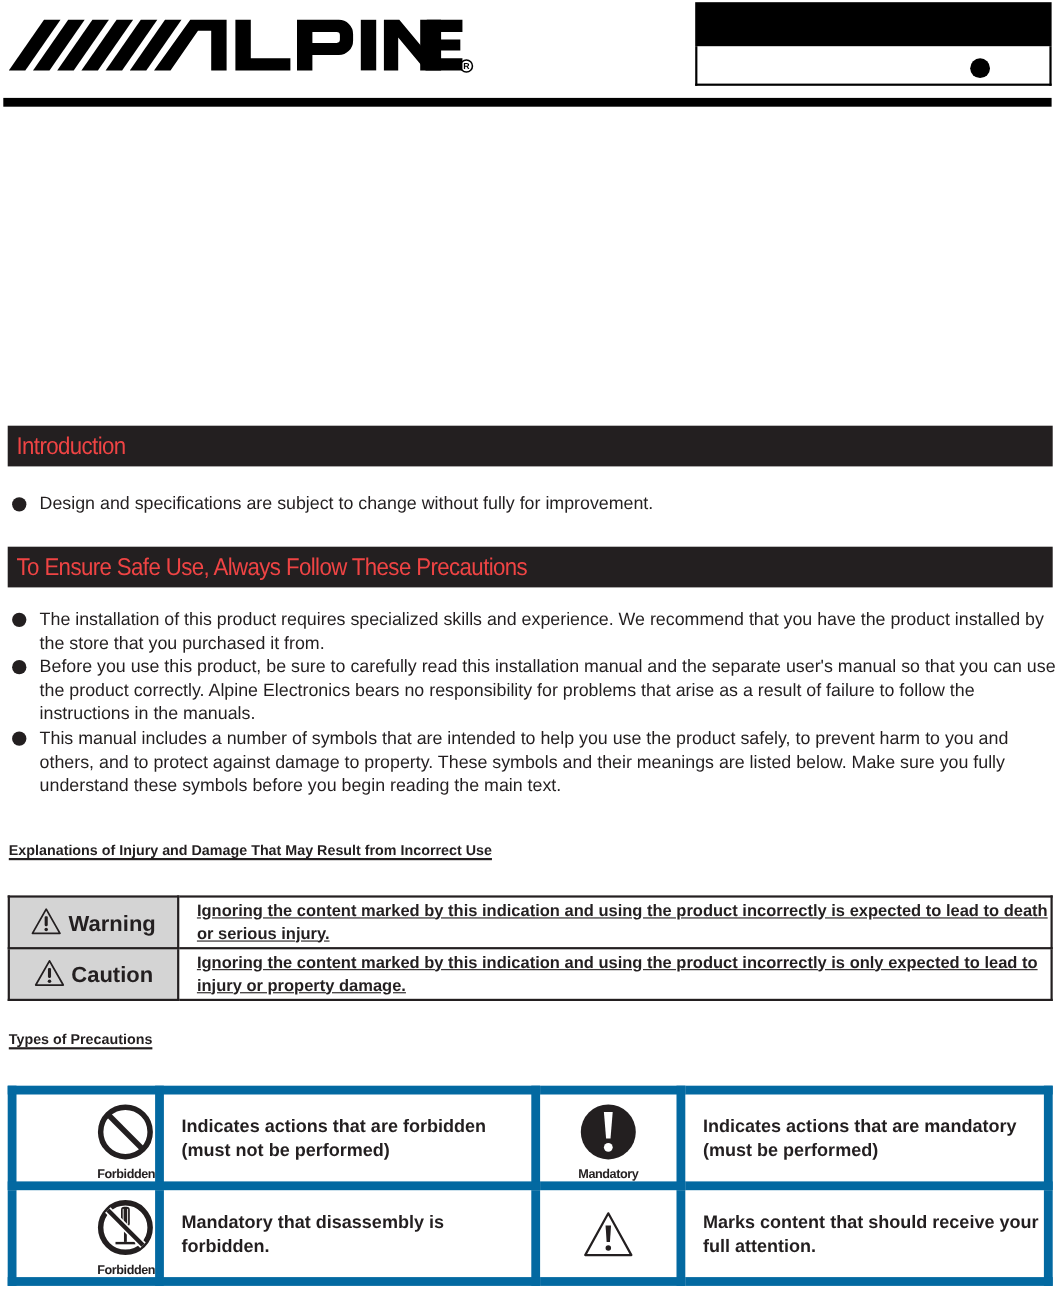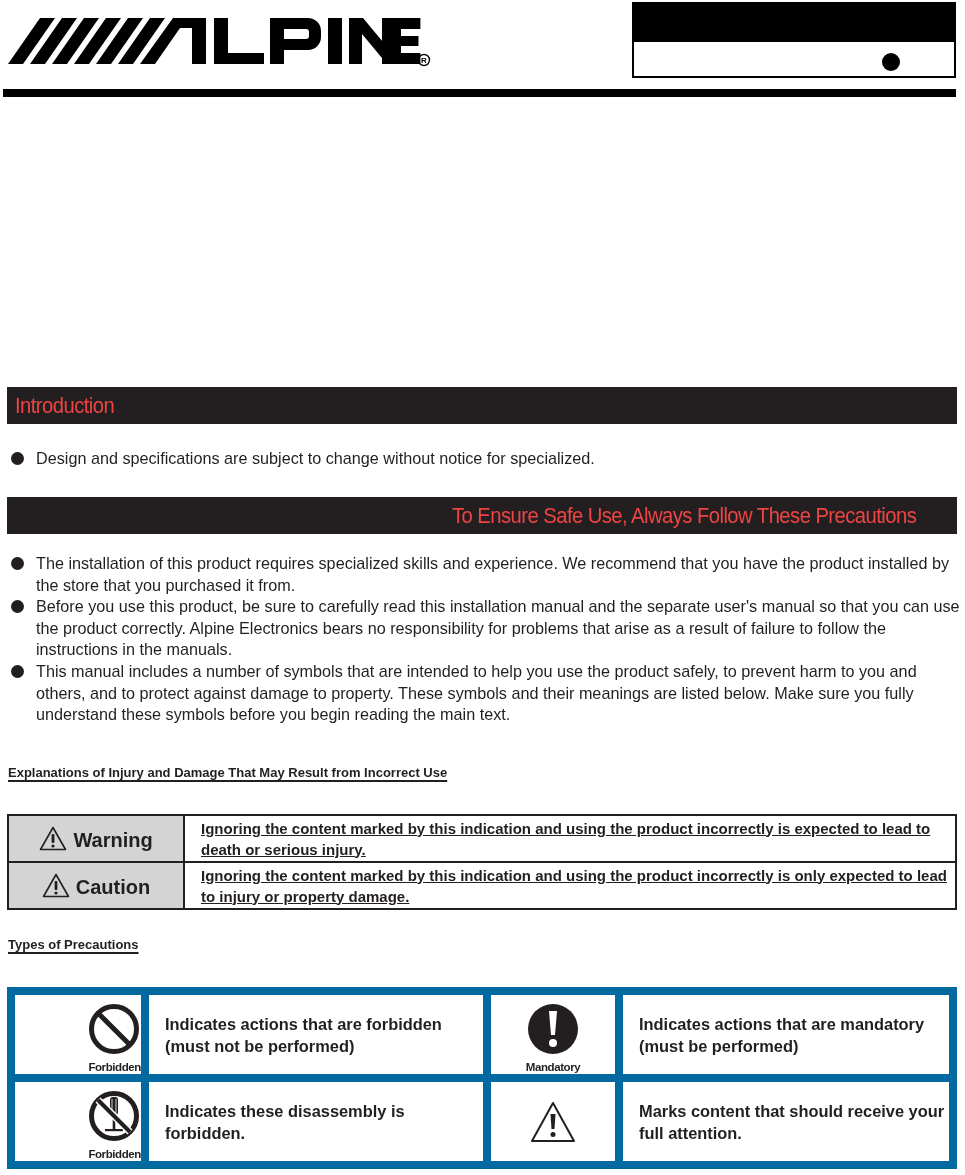--- a/index.html
+++ b/index.html
@@ -13,38 +13,38 @@
   .model-box .bottom { height: 36px; border: 2px solid #000; border-top: none; position: relative; }
   .model-box .dot { position: absolute; left: 248px; top: 11px; width: 18px; height: 18px; border-radius: 50%; background: #000; }
   .rule { position: absolute; left: 3px; top: 89px; width: 953px; height: 8px; background: #000; }
 
   
   .section-bar { position: absolute; left: 7px; width: 950px; height: 37px; background: #231f20; color: #ef4444;
     font-family: "Liberation Sans", sans-serif; font-size: 22px; letter-spacing: -0.6px;
     padding-left: 8px; line-height: 38px; transform-origin: left; }
   .section-bar span { display: inline-block; transform: scaleX(0.92); transform-origin: left; }
   #bar-intro { top: 387px; }
-  #bar-safe { top: 497px; text-align: right; }
+  #bar-safe { top: 497px; }
 
   .bullet-list { position: absolute; left: 10px; width: 950px; font-size: 16.2px; line-height: 21.6px; }
   .bullet { display: flex; }
   .bullet .dot { flex: 0 0 26px; position: relative; }
   .bullet .dot::before { content: ""; position: absolute; left: 1px; top: 4px; width: 13px; height: 13px; border-radius: 50%; background: #231f20; }
   .bullet .txt { flex: 1; }
   #intro-list { top: 448px; }
   #safe-list { top: 553px; }
 
   .subhead { position: absolute; left: 8px; font-weight: bold; font-size: 13px; text-decoration: underline; text-underline-offset: 3px; text-decoration-thickness: 2px; }
   #sub-expl { top: 765px; }
   #sub-types { top: 937px; }
 
   
   .wc-table { position: absolute; left: 7px; top: 814px; width: 950px; border: 2px solid #231f20; border-collapse: collapse; }
   .wc-table td { border: 2px solid #231f20; vertical-align: middle; }
-  .wc-table .label { width: 176px; background: #d4d4d4; height: 47px; font-weight: bold; font-size: 20px; text-align: center; white-space: nowrap; }
+  .wc-table .label { width: 154px; background: #d4d4d4; height: 47px; font-weight: bold; font-size: 20px; text-align: center; white-space: nowrap; }
   .wc-table .label svg { vertical-align: -4px; margin-right: 6px; }
   .wc-table .desc { padding-left: 16px; font-weight: bold; font-size: 15px; line-height: 21px; text-decoration: underline; }
 
   
   .types-table { position: absolute; left: 7px; top: 987px; width: 950px; border: 2px solid #231f20; border-collapse: collapse; }
   .types-table td { border: 8px solid #0369a1; vertical-align: middle; height: 87px; }
   .types-table .icon-cell { width: 134px; text-align: right; padding-top: 6px; }
   .types-table .icon-cell2 { width: 132px; text-align: center; padding-top: 6px; }
   .types-table .icon-label { display: block; font-weight: bold; font-size: 11.5px; letter-spacing: -0.4px; margin-top: 1px; }
   .types-table .desc { padding-left: 16px; font-weight: bold; font-size: 16.4px; line-height: 22px; }
@@ -88,21 +88,21 @@
 </div>
 
 <div class="rule"></div>
 
 <div class="section-bar" id="bar-intro">
   <span>Introduction</span>
 </div>
 <div class="bullet-list" id="intro-list">
   <div class="bullet">
     <span class="dot"></span>
-    <span class="txt">Design and specifications are subject to change without notice for specialized.</span>
+    <span class="txt">Design and specifications are subject to change without fully for improvement.</span>
   </div>
 </div>
 
 <div class="section-bar" id="bar-safe">
   <span>To Ensure Safe Use, Always Follow These Precautions</span>
 </div>
 <div class="bullet-list" id="safe-list">
   <div class="bullet">
     <span class="dot"></span>
     <span class="txt">The installation of this product requires specialized skills and experience. We recommend that you have the product installed by the store that you purchased it from.</span>
@@ -175,21 +175,21 @@
         <rect x="23" y="8" width="8" height="18" rx="3" fill="#231f20"></rect>
         <line x1="25" y1="10" x2="25" y2="24" stroke="#fff" stroke-width="0.8"></line>
         <line x1="29" y1="10" x2="29" y2="24" stroke="#fff" stroke-width="0.8"></line>
         <rect x="25.7" y="26" width="2.6" height="14" fill="#231f20"></rect>
         <rect x="18" y="40" width="18" height="2.2" fill="#231f20"></rect>
         <line x1="11" y1="11" x2="43" y2="43" stroke="#fff" stroke-width="7"></line>
         <line x1="11" y1="11" x2="43" y2="43" stroke="#231f20" stroke-width="4"></line>
       </svg>
       <span class="icon-label">Forbidden</span>
     </td>
-    <td class="desc desc-left">Indicates these disassembly is forbidden.</td>
+    <td class="desc desc-left">Mandatory that disassembly is forbidden.</td>
     <td class="icon-cell2">
       <svg width="48" height="44" viewBox="0 0 48 44">
         <polygon points="24,3 45,41 3,41" fill="none" stroke="#231f20" stroke-width="2" stroke-linejoin="round"></polygon>
         <path d="M21.5,14 h5 l-1,15 h-3 z" fill="#231f20"></path>
         <circle cx="24" cy="34.5" r="2.5" fill="#231f20"></circle>
       </svg>
       <span class="icon-label"></span>
     </td>
     <td class="desc">Marks content that should receive your full attention.</td>
   </tr>

